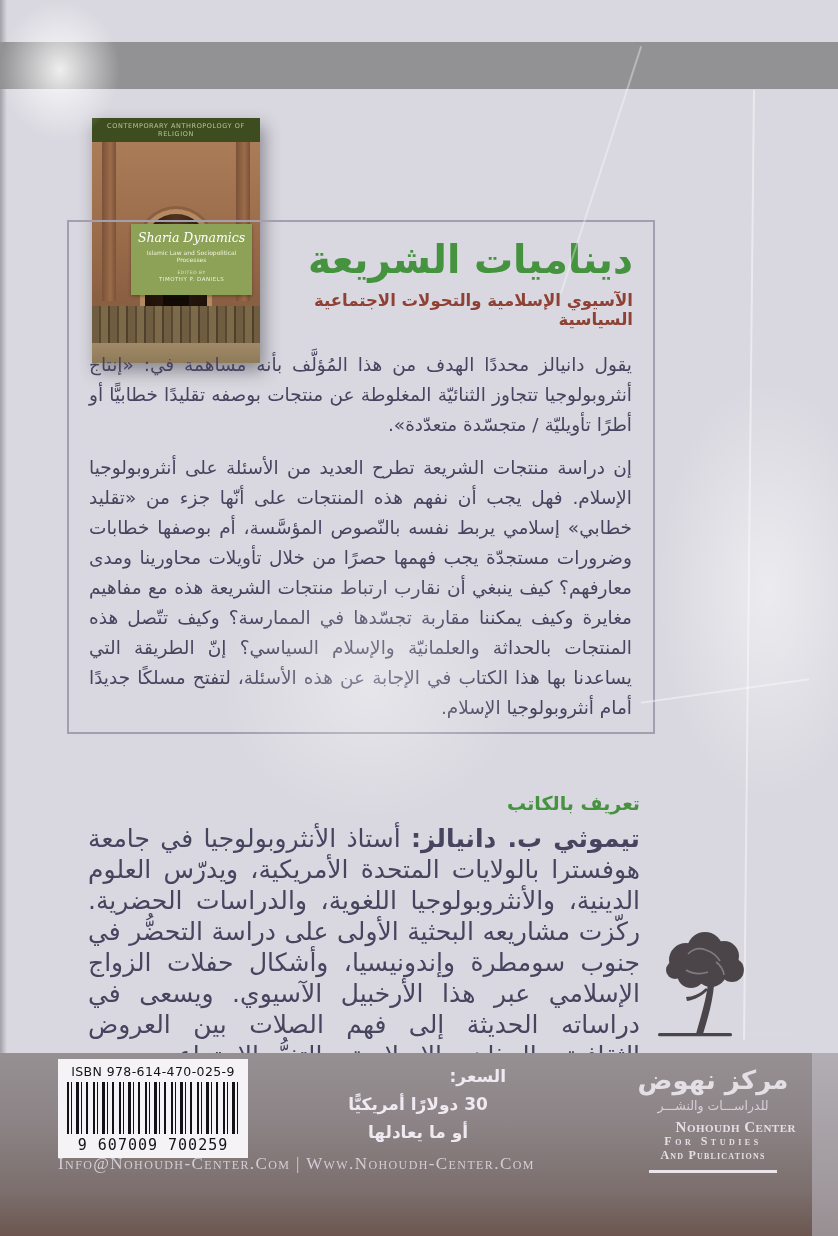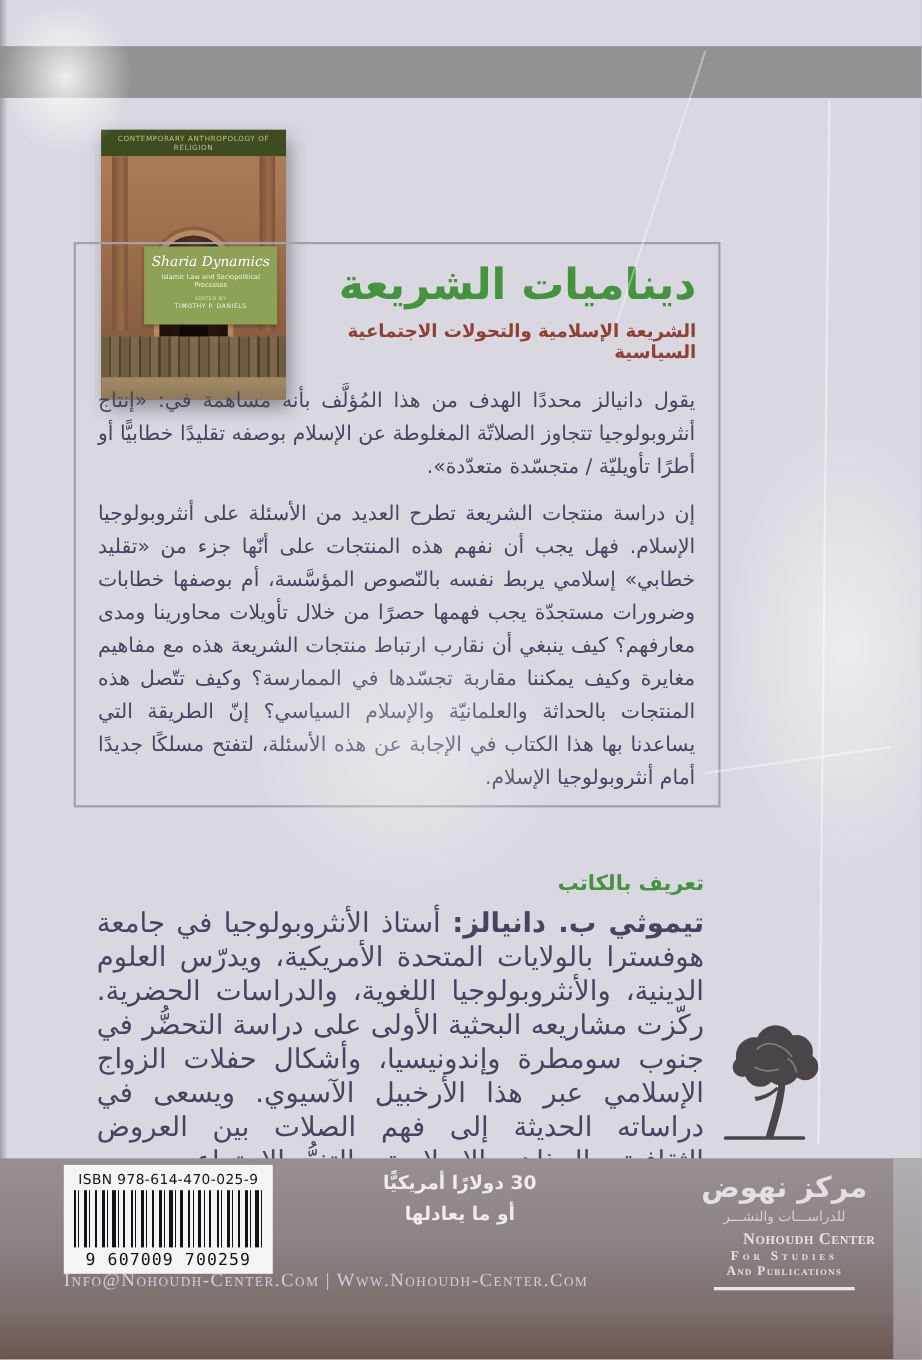--- a/index.html
+++ b/index.html
@@ -112,24 +112,24 @@
         <div class="thumb-sub">Islamic Law and Sociopolitical Processes</div>
         <div class="thumb-edited">EDITED BY</div>
         <div class="thumb-editor">TIMOTHY P. DANIELS</div>
       </div>
     </div>
   </div>
 
   <div class="text-box">
     <div class="title-block">
       <h1 class="ar-title">ديناميات الشريعة</h1>
-      <div class="ar-subtitle">الشريعة الإسلامية والتحولات الاجتماعية السياسية</div>
+      <div class="ar-subtitle">الآسيوي الإسلامية والتحولات الاجتماعية السياسية</div>
     </div>
     <div class="blurb">
-      <p>يقول دانيالز محددًا الهدف من هذا المُؤلَّف بأنه مساهمة في: «إنتاج أنثروبولوجيا تتجاوز الصلاتّة المغلوطة عن الإسلام بوصفه تقليدًا خطابيًّا أو أطرًا تأويليّة / متجسّدة متعدّدة».</p>
+      <p>يقول دانيالز محددًا الهدف من هذا المُؤلَّف بأنه مساهمة في: «إنتاج أنثروبولوجيا تتجاوز الثنائيّة المغلوطة عن منتجات بوصفه تقليدًا خطابيًّا أو أطرًا تأويليّة / متجسّدة متعدّدة».</p>
       <p>إن دراسة منتجات الشريعة تطرح العديد من الأسئلة على أنثروبولوجيا الإسلام. فهل يجب أن نفهم هذه المنتجات على أنّها جزء من «تقليد خطابي» إسلامي يربط نفسه بالنّصوص المؤسَّسة، أم بوصفها خطابات وضرورات مستجدّة يجب فهمها حصرًا من خلال تأويلات محاورينا ومدى معارفهم؟ كيف ينبغي أن نقارب ارتباط منتجات الشريعة هذه مع مفاهيم مغايرة وكيف يمكننا مقاربة تجسّدها في الممارسة؟ وكيف تتّصل هذه المنتجات بالحداثة والعلمانيّة والإسلام السياسي؟ إنّ الطريقة التي يساعدنا بها هذا الكتاب في الإجابة عن هذه الأسئلة، لتفتح مسلكًا جديدًا أمام أنثروبولوجيا الإسلام.</p>
     </div>
   </div>
 
   <div class="author">
     <div class="author-heading">تعريف بالكاتب</div>
     <p class="author-bio"><span class="author-name">تيموثي ب. دانيالز:</span><span> أستاذ الأنثروبولوجيا في جامعة هوفسترا بالولايات المتحدة الأمريكية، ويدرّس العلوم الدينية، والأنثروبولوجيا اللغوية، والدراسات الحضرية. ركّزت مشاريعه البحثية الأولى على دراسة التحضُّر في جنوب سومطرة وإندونيسيا، وأشكال حفلات الزواج الإسلامي عبر هذا الأرخبيل الآسيوي. ويسعى في دراساته الحديثة إلى فهم الصلات بين العروض الثقافية، والمذاهب الإسلامية، والتغيُّر الاجتماعي.</span></p>
   </div>
 
   <svg class="tree" viewBox="0 0 164 126">
@@ -156,20 +156,21 @@
   <div class="footer-band">
     <div class="band-right-edge"></div>
 
     <div class="barcode-box">
       <div class="isbn-text">ISBN 978-614-470-025-9</div>
       <div class="bars"></div>
       <div class="barcode-digits">9 607009 700259</div>
     </div>
 
     <div class="price">
+      <div>السعر:</div>
       <div class="center">30 دولارًا أمريكيًّا</div>
       <div class="center">أو ما يعادلها</div>
     </div>
 
     <div class="publisher">
       <div class="pub-ar">مركز نهوض</div>
       <div class="pub-ar-sub">للدراســـات والنشـــر</div>
       <div class="pub-en1">Nohoudh Center</div>
       <div class="pub-en2">For Studies</div>
       <div class="pub-en3">And Publications</div>

